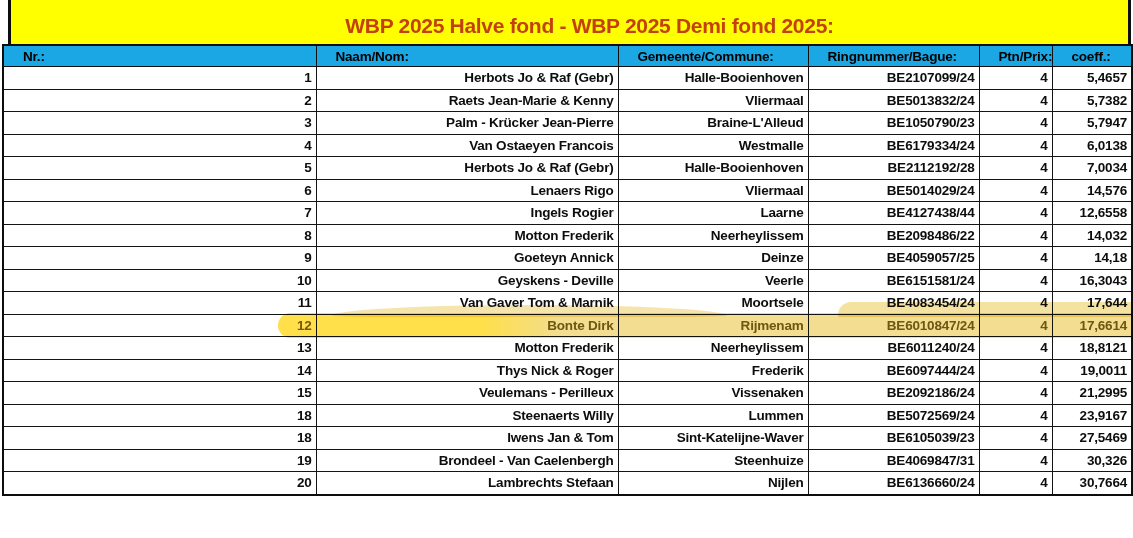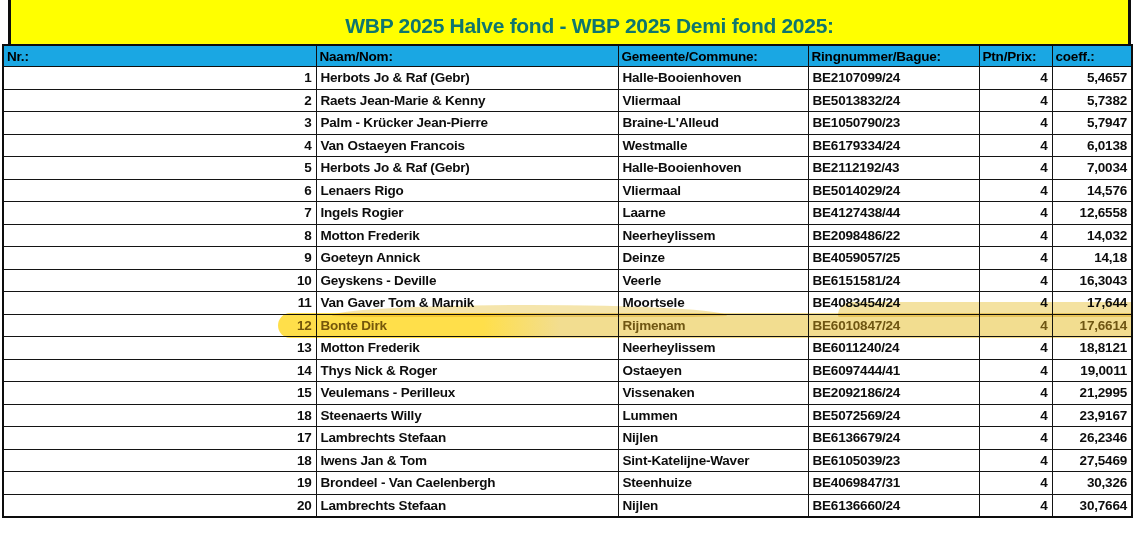--- a/index.html
+++ b/index.html
@@ -16,44 +16,44 @@
   .title-row{
     position:absolute;left:8px;top:0;width:1123px;height:44px;
     box-sizing:border-box;
     background:var(--title-bg);
     border-left:3px solid var(--border-col);
     border-right:3px solid var(--border-col);
     display:flex;align-items:center;justify-content:center;
     padding-top:7px;
   }
   .title-row .title-text{
-    font-size:21px;letter-spacing:-0.3px;color:#0f766e;margin-left:40px;
+    font-size:21px;letter-spacing:-0.3px;color:#c2410c;margin-left:40px;
   }
   
   table.results{
     position:absolute;left:2px;top:44px;width:1129px;
     border-collapse:collapse;table-layout:fixed;
     border:2.5px solid var(--border-col);
   }
   table.results th{
     background:var(--header-bg);
     border:1.8px solid #0f0f0f;
     font-size:13.5px;letter-spacing:-0.2px;
-    text-align:left;padding:1px 3px;height:18px;
+    text-align:left;padding:1px 19px;height:18px;
     color:#000;
   }
   table.results td{
     border:1.6px solid #141414;
     font-size:13.5px;letter-spacing:-0.2px;
     height:21.5px;padding:0 4px;
     white-space:nowrap;overflow:hidden;
     background:transparent;color:#0d0d0d;
   }
   td.num{text-align:right;}
-  td.txt{text-align:left;}
+  td.txt{text-align:right;}
   tr.hl td{color:var(--hl-text);}
   
   .marker-band{
     position:absolute;left:278px;width:855px;height:27px;top:325px;
     mix-blend-mode:multiply;pointer-events:none;
     background:linear-gradient(90deg,
       var(--marker-strong) 0%, var(--marker-strong) 24%,
       var(--marker-light) 33%, var(--marker-light) 100%);
     border-radius:13px 2px 2px 13px / 55% 3px 3px 55%;
   }
@@ -123,21 +123,21 @@
         <td class="txt">Van Ostaeyen Francois</td>
         <td class="txt">Westmalle</td>
         <td class="txt">BE6179334/24</td>
         <td class="num">4</td>
         <td class="num">6,0138</td>
       </tr>
         <tr>
         <td class="num">5</td>
         <td class="txt">Herbots Jo &amp; Raf (Gebr)</td>
         <td class="txt">Halle-Booienhoven</td>
-        <td class="txt">BE2112192/43</td>
+        <td class="txt">BE2112192/28</td>
         <td class="num">4</td>
         <td class="num">7,0034</td>
       </tr>
         <tr>
         <td class="num">6</td>
         <td class="txt">Lenaers Rigo</td>
         <td class="txt">Vliermaal</td>
         <td class="txt">BE5014029/24</td>
         <td class="num">4</td>
         <td class="num">14,576</td>
@@ -194,50 +194,42 @@
         <td class="num">13</td>
         <td class="txt">Motton Frederik</td>
         <td class="txt">Neerheylissem</td>
         <td class="txt">BE6011240/24</td>
         <td class="num">4</td>
         <td class="num">18,8121</td>
       </tr>
         <tr>
         <td class="num">14</td>
         <td class="txt">Thys Nick &amp; Roger</td>
-        <td class="txt">Ostaeyen</td>
-        <td class="txt">BE6097444/41</td>
+        <td class="txt">Frederik</td>
+        <td class="txt">BE6097444/24</td>
         <td class="num">4</td>
         <td class="num">19,0011</td>
       </tr>
         <tr>
         <td class="num">15</td>
         <td class="txt">Veulemans - Perilleux</td>
         <td class="txt">Vissenaken</td>
         <td class="txt">BE2092186/24</td>
         <td class="num">4</td>
         <td class="num">21,2995</td>
       </tr>
         <tr>
         <td class="num">18</td>
         <td class="txt">Steenaerts Willy</td>
         <td class="txt">Lummen</td>
         <td class="txt">BE5072569/24</td>
         <td class="num">4</td>
         <td class="num">23,9167</td>
       </tr>
         <tr>
-        <td class="num">17</td>
-        <td class="txt">Lambrechts Stefaan</td>
-        <td class="txt">Nijlen</td>
-        <td class="txt">BE6136679/24</td>
-        <td class="num">4</td>
-        <td class="num">26,2346</td>
-      </tr>
-        <tr>
         <td class="num">18</td>
         <td class="txt">Iwens Jan &amp; Tom</td>
         <td class="txt">Sint-Katelijne-Waver</td>
         <td class="txt">BE6105039/23</td>
         <td class="num">4</td>
         <td class="num">27,5469</td>
       </tr>
         <tr>
         <td class="num">19</td>
         <td class="txt">Brondeel - Van Caelenbergh</td>

